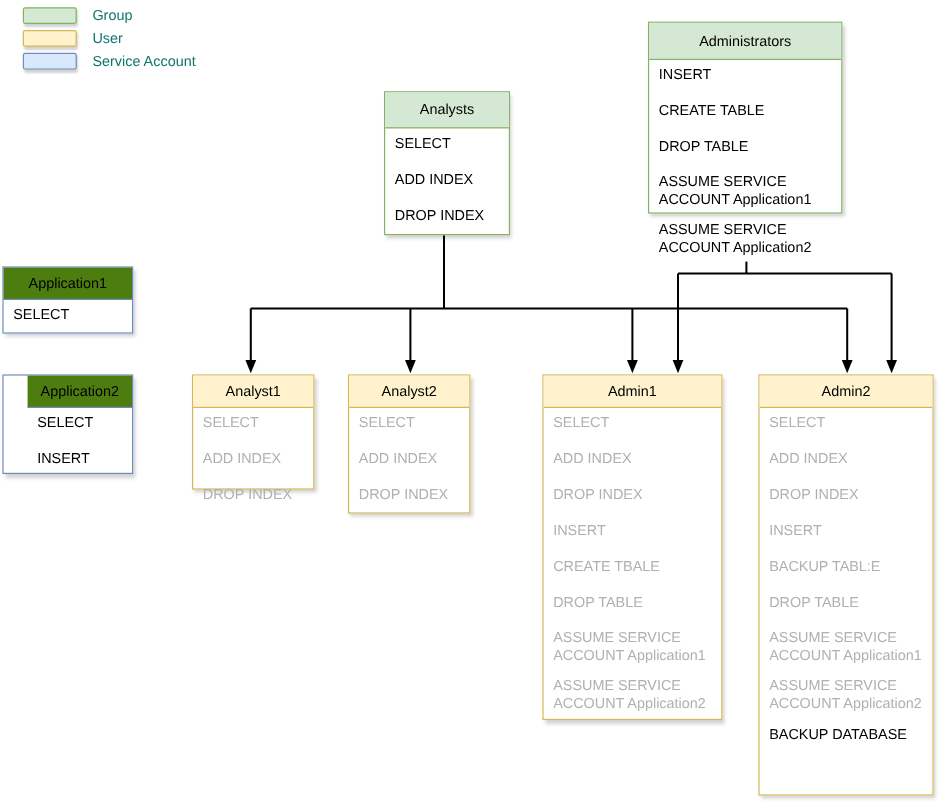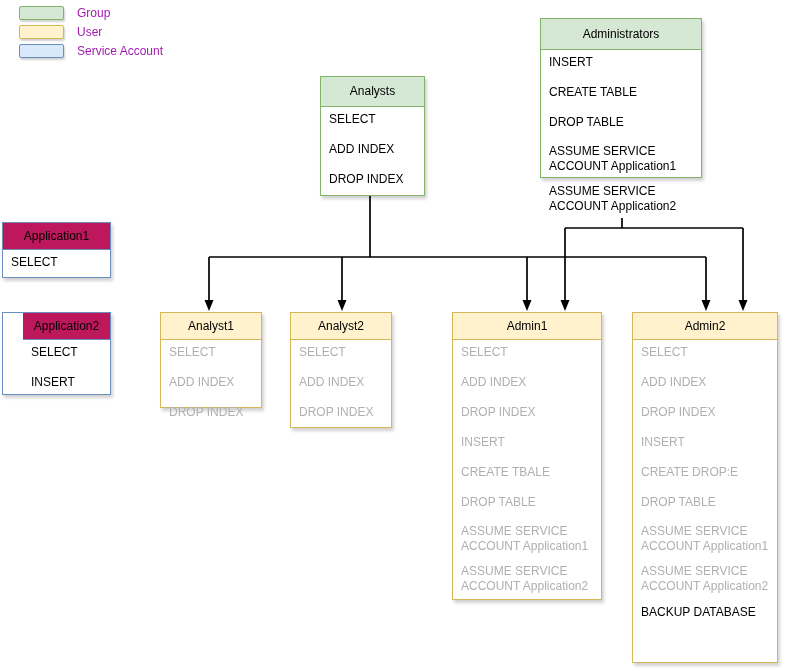--- a/index.html
+++ b/index.html
@@ -14,21 +14,21 @@
   .node .bd{padding:4px 8px 0;}
   .item{height:30px;line-height:16px;overflow:hidden;}
   .item.w2{height:40px;line-height:15px;}
   .item.muted{color:#b0b0b0;}
 
   .group{border:1px solid #82b366;}
   .group .hd{background:#d5e8d4;border-bottom-color:#82b366;}
   .user{border:1px solid #d6b656;}
   .user .hd{background:#fff2cc;border-bottom-color:#d6b656;}
   .svc{border:1px solid #6c8ebf;}
-  .svc .hd{background:#be185d;border-bottom-color:#6c8ebf;}
+  .svc .hd{background:#4d7c0f;border-bottom-color:#6c8ebf;}
 
   
   #n-administrators{left:540px;top:18px;width:162px;height:160px;}
   #n-administrators .hd{height:30px;line-height:30px;}
   #n-analysts{left:320px;top:76px;width:105px;height:120px;}
   #n-analysts .hd{height:29px;line-height:29px;}
   #n-application1{left:2px;top:222px;width:109px;height:56px;}
   #n-application2{left:2px;top:312px;width:109px;height:83px;padding-left:20px;}
   #n-analyst1{left:160px;top:312px;width:102px;height:96px;}
   #n-analyst2{left:290px;top:312px;width:102px;height:116px;}
@@ -41,21 +41,21 @@
   svg.wires path.head{fill:#000;stroke:none;}
 
   
   .legend{position:absolute;left:19px;top:6px;z-index:3;}
   .legend-row{display:flex;align-items:center;margin-bottom:6px;height:13px;}
   .swatch{width:43px;height:12px;border-radius:2px;border:1px solid;
           box-shadow:1px 2px 2px rgba(0,0,0,0.18);margin-right:13px;}
   .swatch.g{background:#d5e8d4;border-color:#82b366;}
   .swatch.u{background:#fff2cc;border-color:#d6b656;}
   .swatch.s{background:#dae8fc;border-color:#6c8ebf;}
-  .legend-label{font-size:12px;color:#a21caf;}
+  .legend-label{font-size:12px;color:#0f766e;}
 </style>
 </head>
 <body>
 
 <div class="canvas">
 
   <div class="legend">
     <div class="legend-row">
       <div class="swatch g"></div>
       <div class="legend-label">Group</div>
@@ -158,21 +158,21 @@
     </div>
   </div>
 
   <div id="n-admin2" class="node user">
     <div class="hd">Admin2</div>
     <div class="bd">
       <div class="item muted">SELECT</div>
       <div class="item muted">ADD INDEX</div>
       <div class="item muted">DROP INDEX</div>
       <div class="item muted">INSERT</div>
-      <div class="item muted">CREATE DROP:E</div>
+      <div class="item muted">BACKUP TABL:E</div>
       <div class="item muted">DROP TABLE</div>
       <div class="item muted w2">ASSUME SERVICE ACCOUNT Application1</div>
       <div class="item muted w2">ASSUME SERVICE ACCOUNT Application2</div>
       <div class="item">BACKUP DATABASE</div>
     </div>
   </div>
 
 </div>
 
 </body></html>

